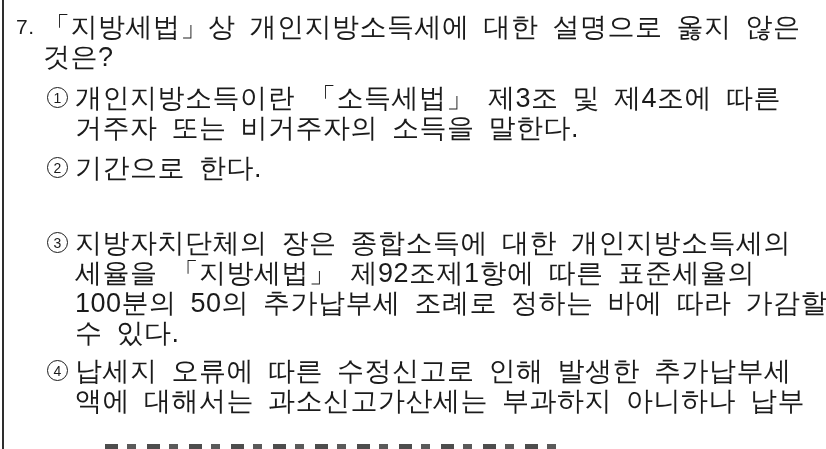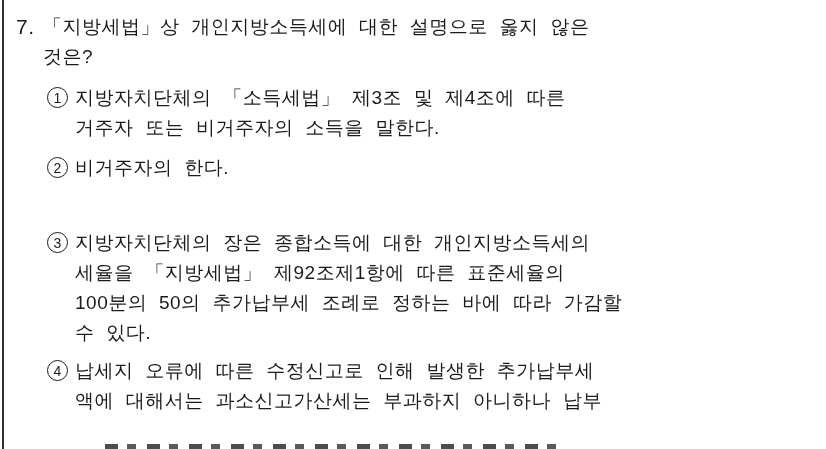--- a/index.html
+++ b/index.html
@@ -15,21 +15,21 @@
   }
   .vrule {
     position: absolute;
     left: 2px;
     top: 0;
     width: 2px;
     height: 449px;
     background: #2e2e2e;
   }
   .textline {
-    font-size: 19px;
+    font-size: 27px;
     line-height: 30px;
     letter-spacing: 0.5px;
     word-spacing: 6px;
     white-space: nowrap;
   }
   .question-block {
     position: absolute;
     top: 12px;
     left: 16px;
     right: 20px;
@@ -91,29 +91,29 @@
     <div class="q-number textline">7.</div>
     <div class="q-text">
       <div class="textline">「지방세법」상 개인지방소득세에 대한 설명으로 옳지 않은</div>
       <div class="textline">것은?</div>
     </div>
   </div>
 
   <div class="option-block opt-1">
     <div class="marker">1</div>
     <div class="opt-text">
-      <div class="textline">지방자치단체의 「소득세법」 제3조 및 제4조에 따른</div>
+      <div class="textline">개인지방소득이란 「소득세법」 제3조 및 제4조에 따른</div>
       <div class="textline">거주자 또는 비거주자의 소득을 말한다.</div>
     </div>
   </div>
 
   <div class="option-block opt-2">
     <div class="marker">2</div>
     <div class="opt-text">
-      <div class="textline">비거주자의 한다.</div>
+      <div class="textline">기간으로 한다.</div>
     </div>
   </div>
 
   <div class="option-block opt-3">
     <div class="marker">3</div>
     <div class="opt-text">
       <div class="textline">지방자치단체의 장은 종합소득에 대한 개인지방소득세의</div>
       <div class="textline">세율을 「지방세법」 제92조제1항에 따른 표준세율의</div>
       <div class="textline">100분의 50의 추가납부세 조례로 정하는 바에 따라 가감할</div>
       <div class="textline">수 있다.</div>

